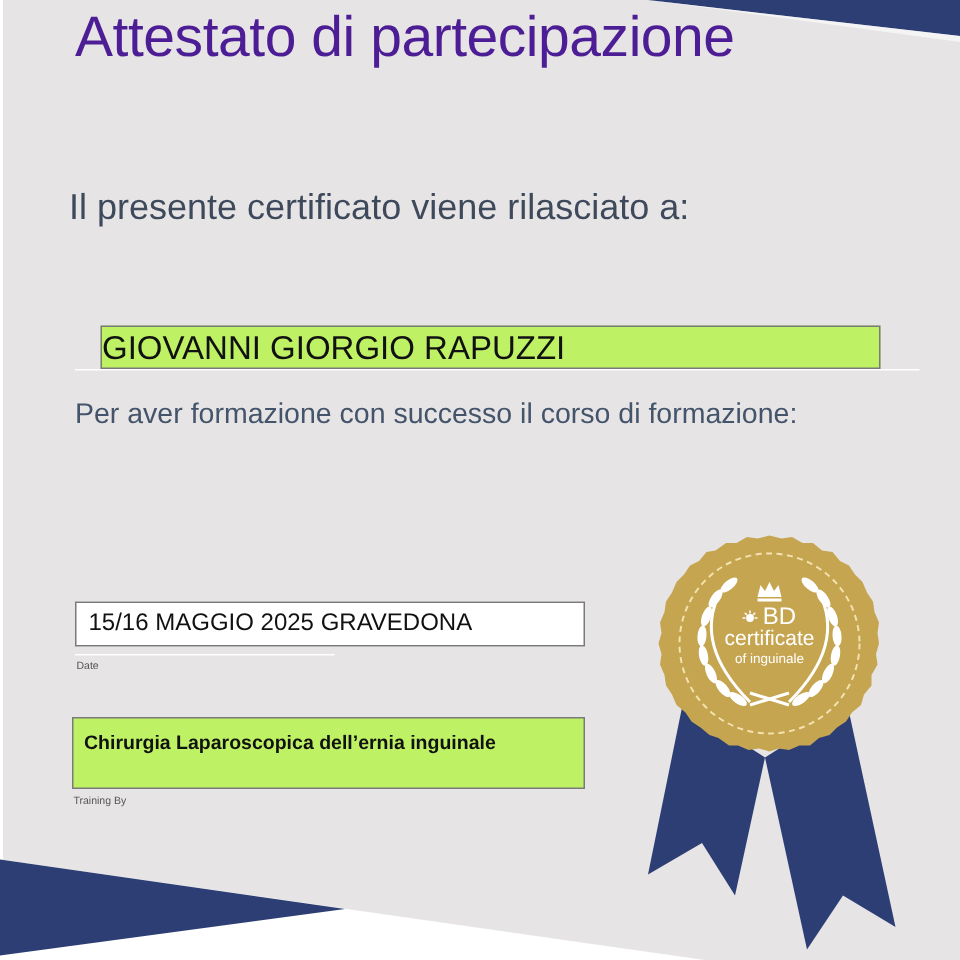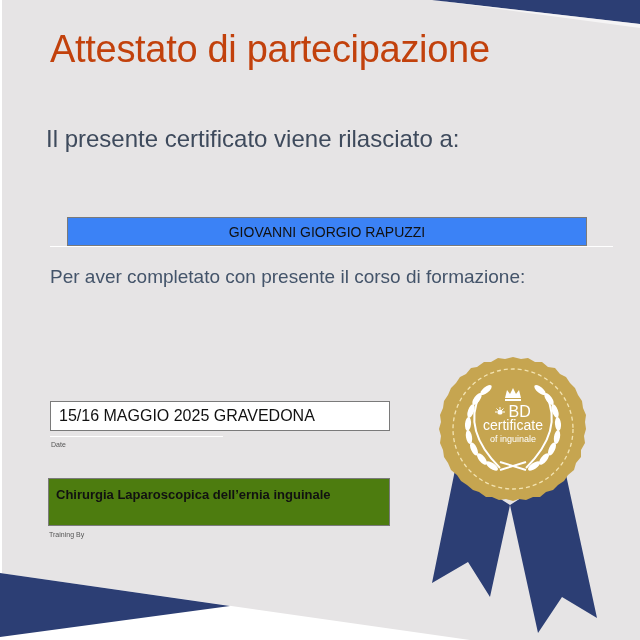--- a/index.html
+++ b/index.html
@@ -1,26 +1,26 @@
 <!DOCTYPE html>
 <html><head>
 <meta charset="utf-8">
 <style>
   html, body { margin: 0; padding: 0; }
   body { width: 640px; height: 640px; position: relative; overflow: hidden; background: #ffffff; font-family: "Liberation Sans", sans-serif; }
   .bg { position: absolute; left: 0; top: 0; width: 640px; height: 640px; }
-  .title { position: absolute; left: 50px; top: 28px; font-size: 38px; color: #c2410c; font-family: "Liberation Sans", sans-serif; letter-spacing: -0.3px; white-space: nowrap; }
+  .title { position: absolute; left: 50px; top: 4px; font-size: 38px; color: #4c1d95; font-family: "Liberation Sans", sans-serif; letter-spacing: -0.3px; white-space: nowrap; }
   .subtitle { position: absolute; left: 46px; top: 125px; font-size: 24px; color: #3E4A5C; white-space: nowrap; }
   .course-intro { position: absolute; left: 50px; top: 266px; font-size: 19px; color: #44546A; white-space: nowrap; }
   .name-line { position: absolute; left: 50px; top: 246px; width: 563px; height: 1px; background: #ffffff; }
-  .name-box { position: absolute; left: 67px; top: 217px; width: 520px; height: 29px; background: #3b82f6; border: 1px solid #7a7a7a; box-sizing: border-box; display: flex; align-items: center; justify-content: center; font-size: 14px; color: #111; }
+  .name-box { position: absolute; left: 67px; top: 217px; width: 520px; height: 29px; background: #bef264; border: 1px solid #7a7a7a; box-sizing: border-box; display: flex; align-items: center; font-size: 22px; color: #111; }
   .date-box { position: absolute; left: 50px; top: 401px; width: 340px; height: 30px; background: #ffffff; border: 1px solid #7a7a7a; box-sizing: border-box; display: flex; align-items: center; padding-left: 8px; font-size: 16px; color: #111; white-space: nowrap; }
   .date-line { position: absolute; left: 50px; top: 436px; width: 173px; height: 1px; background: #ffffff; }
   .date-label { position: absolute; left: 51px; top: 441px; font-size: 7px; color: #555; }
-  .course-box { position: absolute; left: 48px; top: 478px; width: 342px; height: 48px; background: #4d7c0f; border: 1px solid #7a7a7a; box-sizing: border-box; padding: 6px 8px 0 7px; font-size: 13px; font-weight: bold; color: #111; line-height: 20px; }
+  .course-box { position: absolute; left: 48px; top: 478px; width: 342px; height: 48px; background: #bef264; border: 1px solid #7a7a7a; box-sizing: border-box; padding: 6px 8px 0 7px; font-size: 13px; font-weight: bold; color: #111; line-height: 20px; }
   .course-box div { white-space: nowrap; }
   .training-label { position: absolute; left: 49px; top: 531px; font-size: 7px; color: #555; }
   .seal { position: absolute; left: 0; top: 0; width: 640px; height: 640px; pointer-events: none; }
   .seal-text { position: absolute; left: 453px; width: 120px; text-align: center; color: #ffffff; font-family: "Liberation Sans", sans-serif; }
   .seal-brand { top: 403px; font-size: 16px; }
   .seal-cert { top: 417px; font-size: 14px; }
   .seal-sub { top: 434px; font-size: 9px; }
 </style>
 </head>
 <body>
@@ -34,21 +34,21 @@
 </svg>
 
 <div class="title">Attestato di partecipazione</div>
 <div class="subtitle">Il presente certificato viene rilasciato a:</div>
 
 <div class="name-line"></div>
 <div class="name-box">
   <span>GIOVANNI GIORGIO RAPUZZI</span>
 </div>
 
-<div class="course-intro">Per aver completato con presente il corso di formazione:</div>
+<div class="course-intro">Per aver formazione con successo il corso di formazione:</div>
 
 <div class="date-box">
   <span>15/16 MAGGIO 2025 GRAVEDONA</span>
 </div>
 <div class="date-line"></div>
 <div class="date-label">Date</div>
 
 <div class="course-box">
   <div>Chirurgia Laparoscopica dell’ernia inguinale</div>
 </div>

